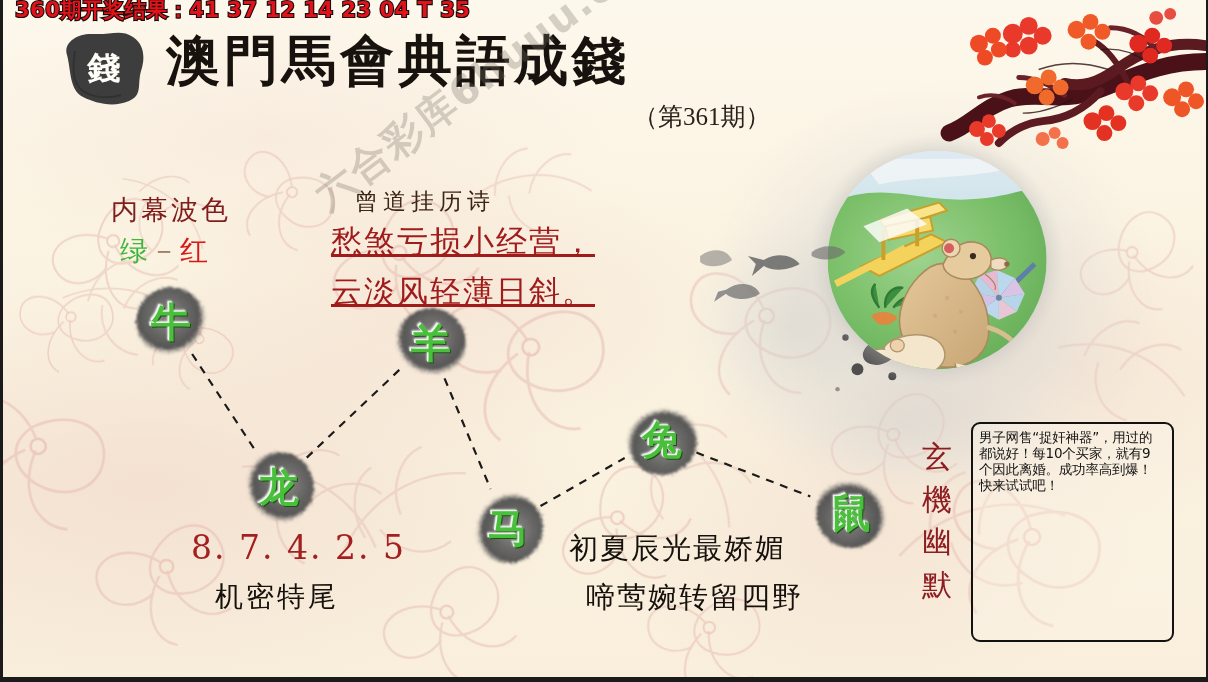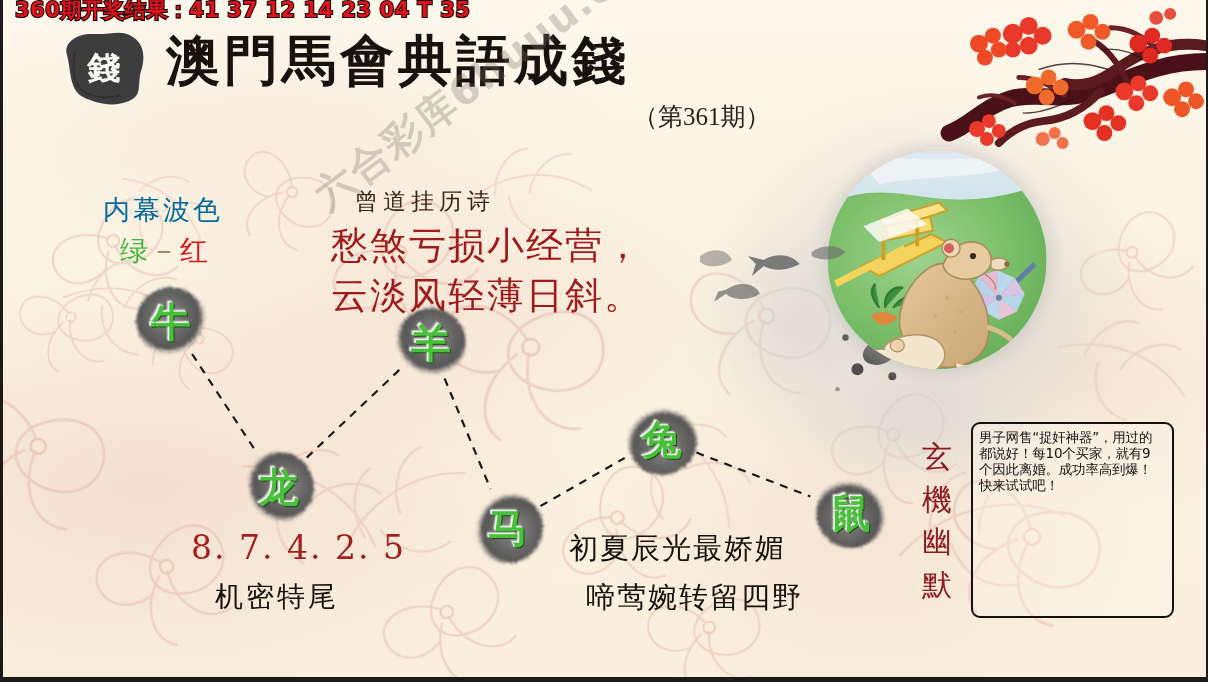--- a/index.html
+++ b/index.html
@@ -94,26 +94,26 @@
     z-index: 20;
     font-family: Liberation Serif, serif;
     font-size: 25px;
     color: #2a2019;
     white-space: nowrap;
   }
 
   
   .wave-label {
     position: absolute;
-    left: 100px; top: 192px;
+    left: 108px; top: 192px;
     z-index: 20;
     font-family: "DejaVu Serif", "Liberation Serif", serif;
     font-size: 27px;
     letter-spacing: 3px;
-    color: #0369a1;
+    color: #7f1d1d;
     white-space: nowrap;
   }
   .wave-colors {
     position: absolute;
     left: 117px; top: 232px;
     z-index: 20;
     font-family: "DejaVu Serif", "Liberation Serif", serif;
     font-size: 28px;
     white-space: nowrap;
   }
@@ -130,24 +130,25 @@
     font-size: 23px;
     letter-spacing: 5px;
     color: #3b2418;
     white-space: nowrap;
     text-align: center;
   }
   .poem-line {
     position: absolute;
     z-index: 20;
     font-family: "DejaVu Serif", "Liberation Serif", serif;
-    font-size: 37px;
+    font-size: 31px;
     letter-spacing: 2px;
     color: #a01b1b;
     white-space: nowrap;
+    text-decoration: underline;
   }
   .poem-line.l1 { left: 328px; top: 221px; }
   .poem-line.l2 { left: 328px; top: 271px; }
 
   
   .zodiac-layer { position:absolute; inset:0; z-index: 25; }
   .zodiac-lines { position:absolute; inset:0; }
   .node {
     position: absolute;
     width: 82px; height: 82px;
@@ -219,21 +220,21 @@
     line-height: 1.42;
     color: #8e1d22;
     text-align: center;
   }
   .vert-heading span { display: block; }
 
   
   .joke-box {
     position: absolute;
     left: 968px; top: 422px;
-    width: 203px; height: 196px;
+    width: 203px; height: 220px;
     z-index: 26;
     border: 2px solid #121212;
     border-radius: 9px;
     background: rgba(253,247,235,.35);
     padding: 6px 10px 5px 6px;
   }
   .joke-text {
     font-family: "DejaVu Sans", "Liberation Sans", sans-serif;
     font-size: 13.5px;
     line-height: 1.18;

